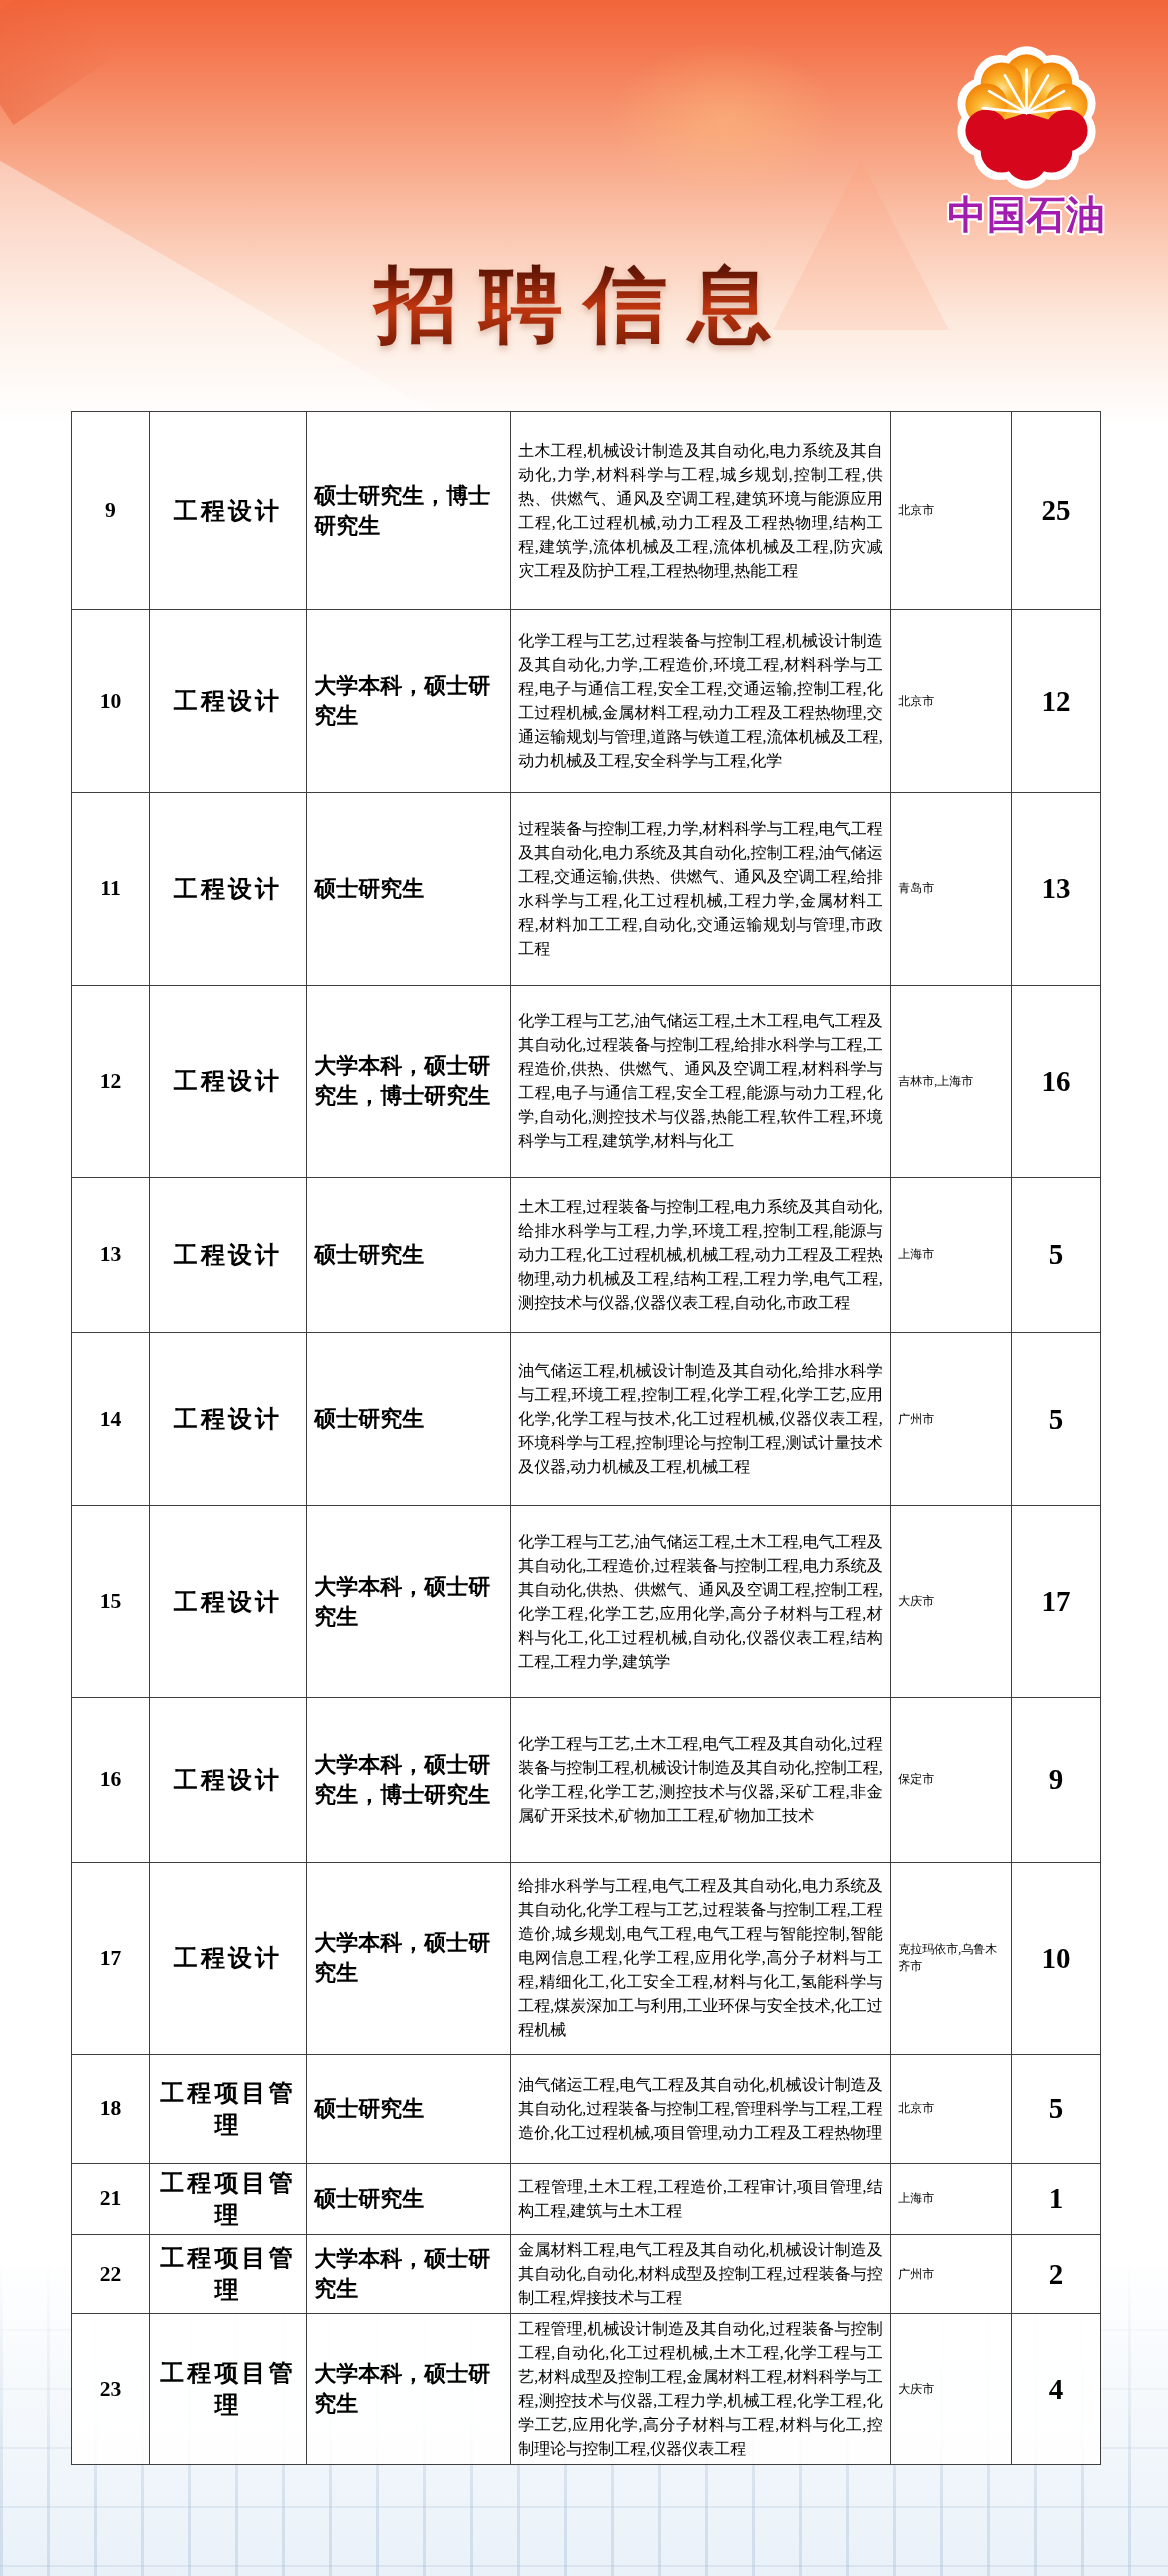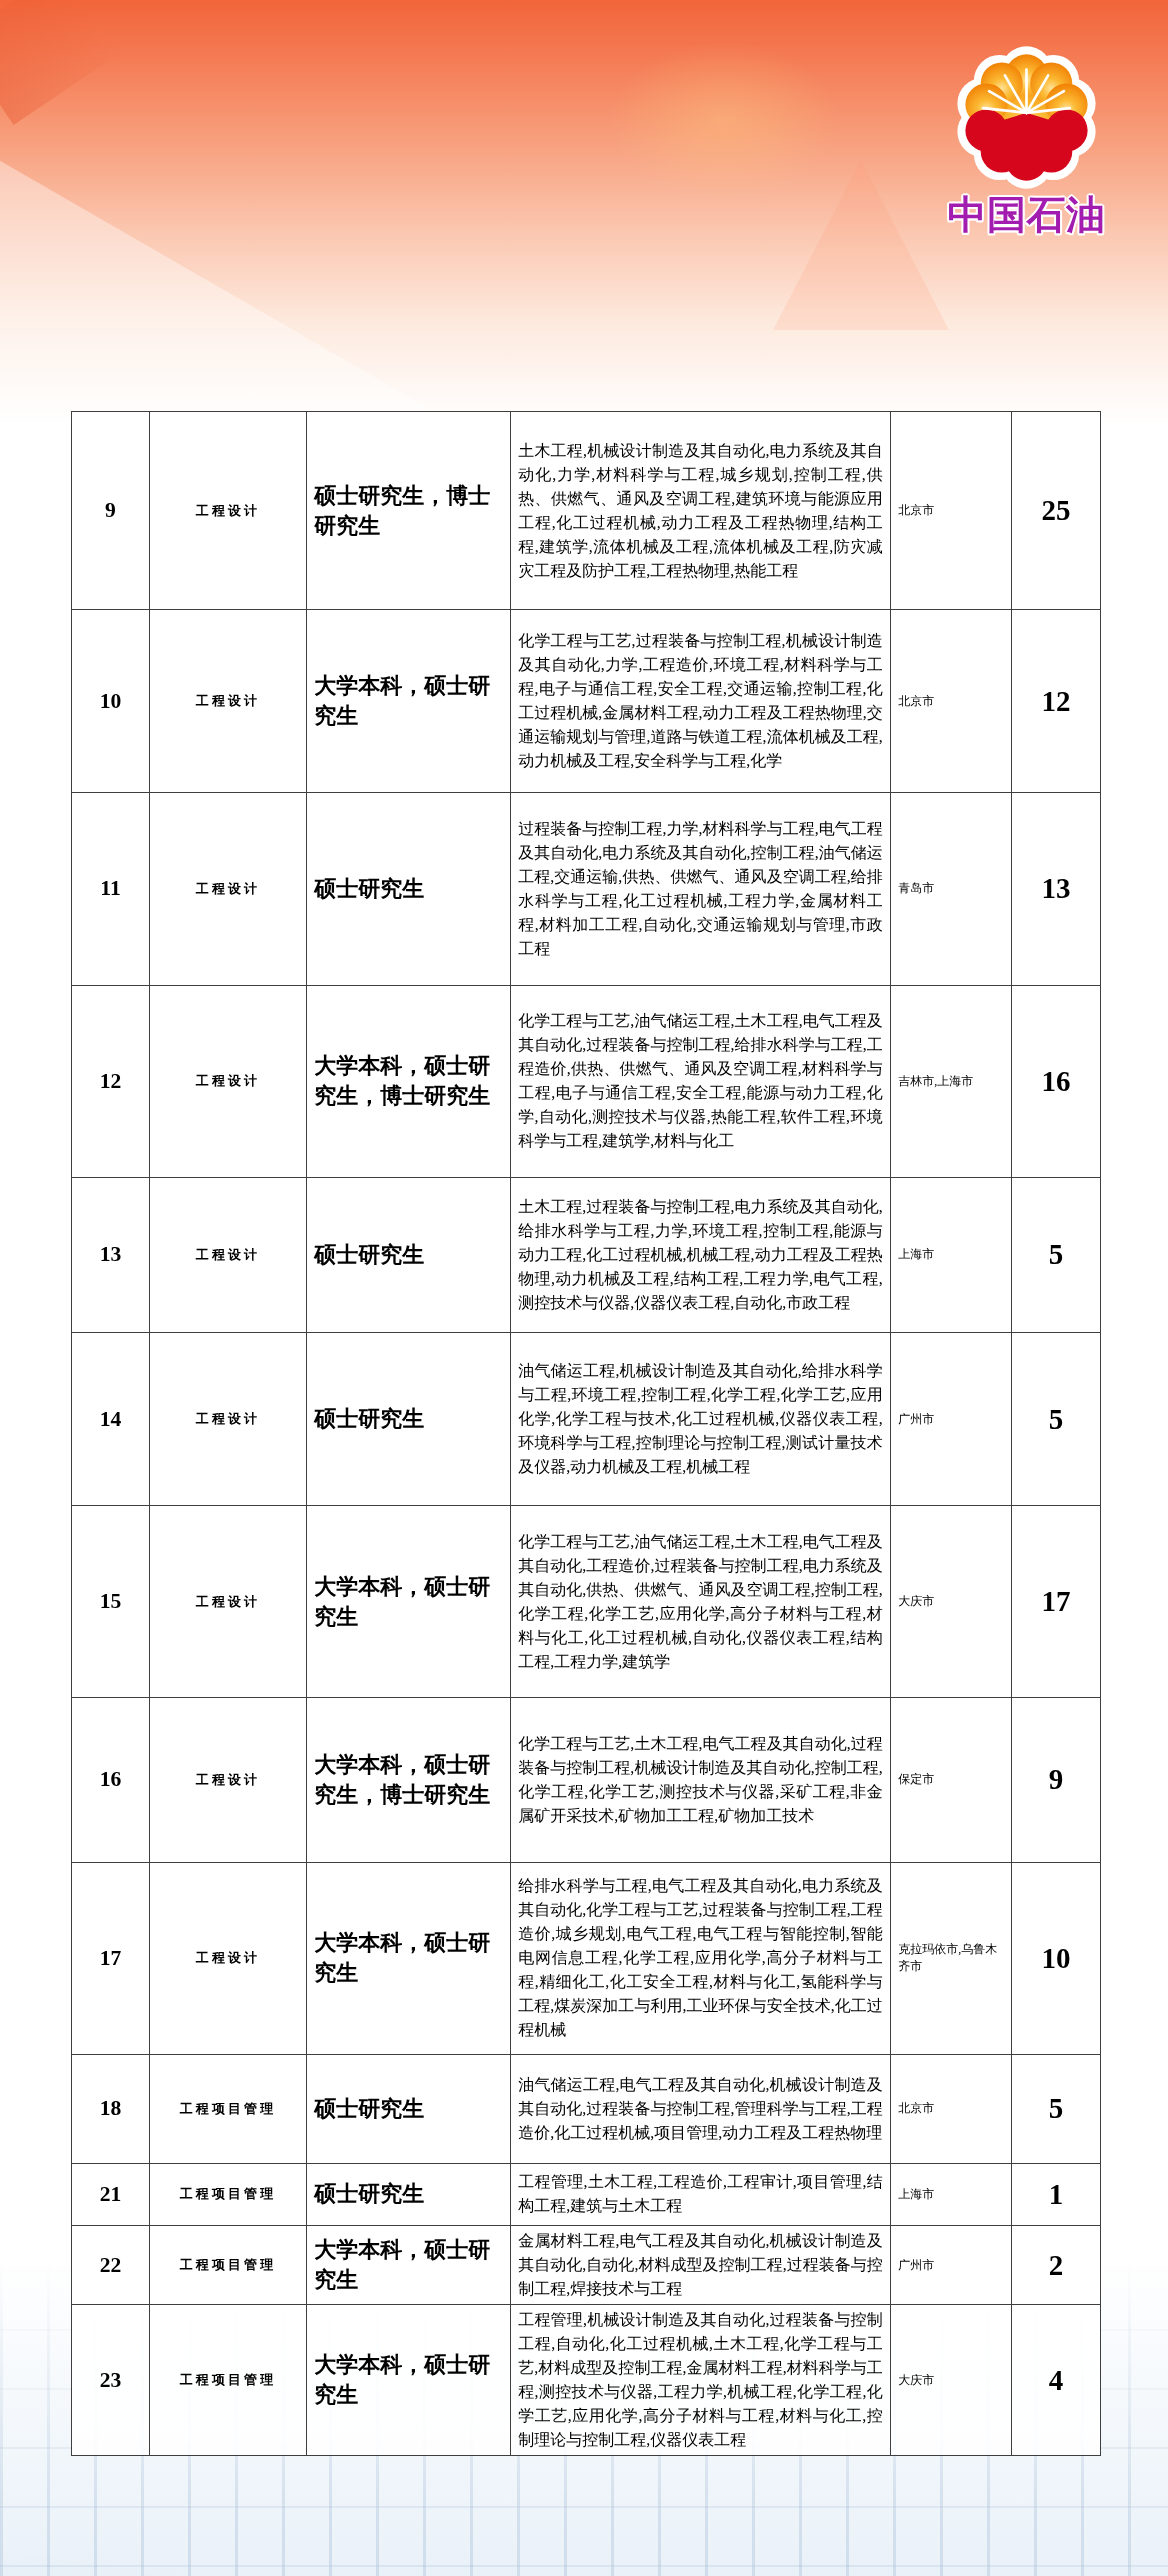--- a/index.html
+++ b/index.html
@@ -67,21 +67,21 @@
   table.positions{
     position:absolute; left:71px; top:411px; width:1028px;
     border-collapse:collapse; table-layout:fixed;
     background:rgba(255,255,255,0.88);
   }
   table.positions td{
     border:1px solid #3f3f3f; vertical-align:middle; color:#000;
     padding:3.1px 7.2px; overflow:hidden;
   }
   .td-no   { font-family:"Liberation Serif", serif; font-weight:bold; font-size:21.6px; text-align:center; }
-  .td-pos  { font-weight:bold; font-size:13px; text-align:center; letter-spacing:3.1px; padding:3.1px 4.1px; }
+  .td-pos  { font-weight:bold; font-size:24px; text-align:center; letter-spacing:3.1px; padding:3.1px 4.1px; }
   .td-edu  { font-weight:bold; font-size:22px; text-align:left; padding:2.1px; }
   .td-maj  { font-family:"Liberation Serif", serif; font-size:16px; line-height:24px; text-align:justify; }
   .td-city { font-family:"Liberation Serif", serif; font-size:12px; padding:2.1px; }
   .td-cnt  { font-family:"Liberation Serif", serif; font-weight:bold; font-size:29px; text-align:center; }
   tbody tr:nth-child(1)  td{ height:191px; }
   tbody tr:nth-child(2)  td{ height:176px; }
   tbody tr:nth-child(3)  td{ height:185px;margin-left:26px; }
   tbody tr:nth-child(4)  td{ height:185px; }
   tbody tr:nth-child(5)  td{ height:148px; }
   tbody tr:nth-child(6)  td{ height:166px; }
@@ -161,20 +161,21 @@
         <line x1="100" y1="92" x2="137" y2="28"></line>
         <line x1="100" y1="92" x2="36" y2="55"></line>
         <line x1="100" y1="92" x2="164" y2="55"></line>
         <line x1="100" y1="92" x2="26" y2="84"></line>
         <line x1="100" y1="92" x2="174" y2="84"></line>
       </g>
     </svg>
     <div class="logo-text">中国石油</div>
   </div>
 
+  <div class="poster-title">招聘信息</div>
 
   <table class="positions">
     <colgroup>
       <col style="width:78px">
         <col style="width:157px">
         <col style="width:204px">
       <col style="width:380px">
         <col style="width:121px">
         <col style="width:89px">
     </colgroup>

